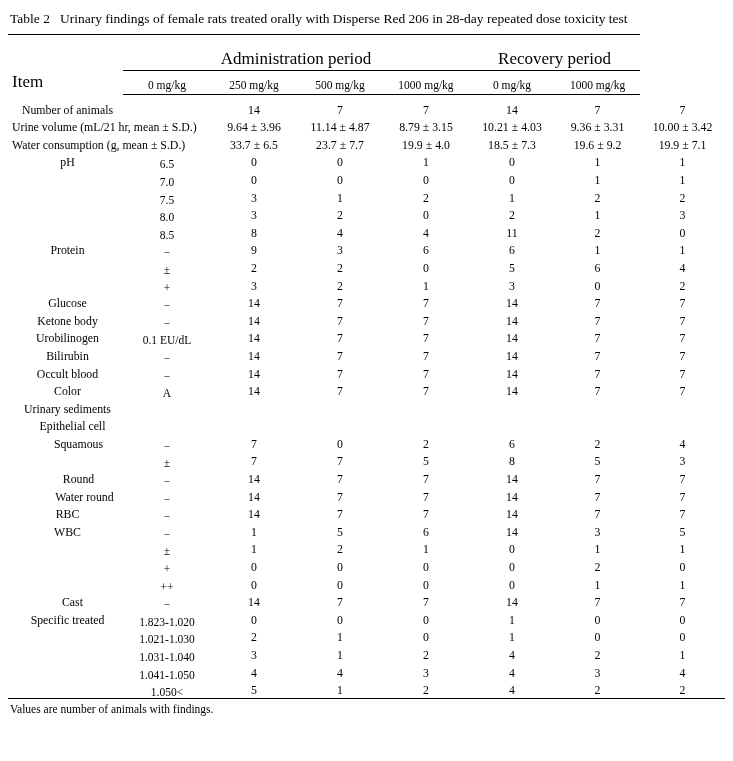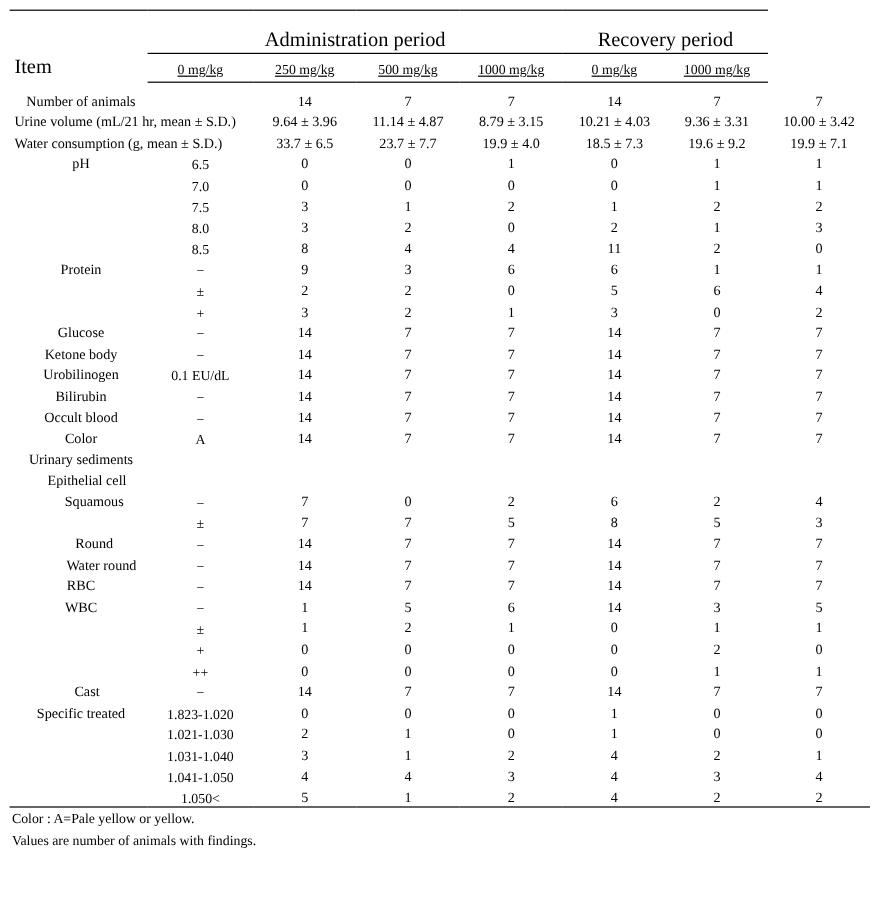--- a/index.html
+++ b/index.html
@@ -36,21 +36,21 @@
     font-size: 12px;
     table-layout: fixed;
   }
   table.tbl td, table.tbl th {
     padding: 0;
     font-weight: normal;
     vertical-align: bottom;
   }
   .rule-top td { border-top: 1.6px solid #000; }
   .rule-bottom td { border-bottom: 1.6px solid #000; }
-  .rule-thin td { border-bottom: 0.8px solid #000; text-decoration: underline; }
+  .rule-thin td { border-bottom: 0.8px solid #000; }
 
   .hdr-row td {
     height: 36px;
     font-size: 17px;
     text-align: center;
   }
   .hdr-row td.itemcell {
     text-align: left;
     padding-left: 4px;
   }
@@ -87,20 +87,23 @@
     line-height: 14.5px;
     padding-top: 3px;
     padding-left: 2px;
   }
 </style>
 </head>
 <body>
 
 <div class="page">
 
+  <div class="caption">
+    <span class="cap-label">Table 2</span><span>Urinary findings of female rats treated orally with Disperse Red 206 in 28-day repeated dose toxicity test</span>
+  </div>
 
   <table class="tbl">
     <colgroup>
       <col style="width:115px">
       <col style="width:88px">
       <col style="width:86px">
       <col style="width:86px">
       <col style="width:86px">
       <col style="width:86px">
       <col style="width:85px">
@@ -463,16 +466,15 @@
           <td>5</td>
           <td>1</td>
           <td>2</td>
           <td>4</td>
           <td>2</td>
           <td>2</td>
         </tr>
       </tbody>
   </table>
 
-  <div class="footnote">Color : A=Pale yellow or yellow.</div>
   <div class="footnote">Values are number of animals with findings.</div>
 
 </div>
 
 </body></html>

